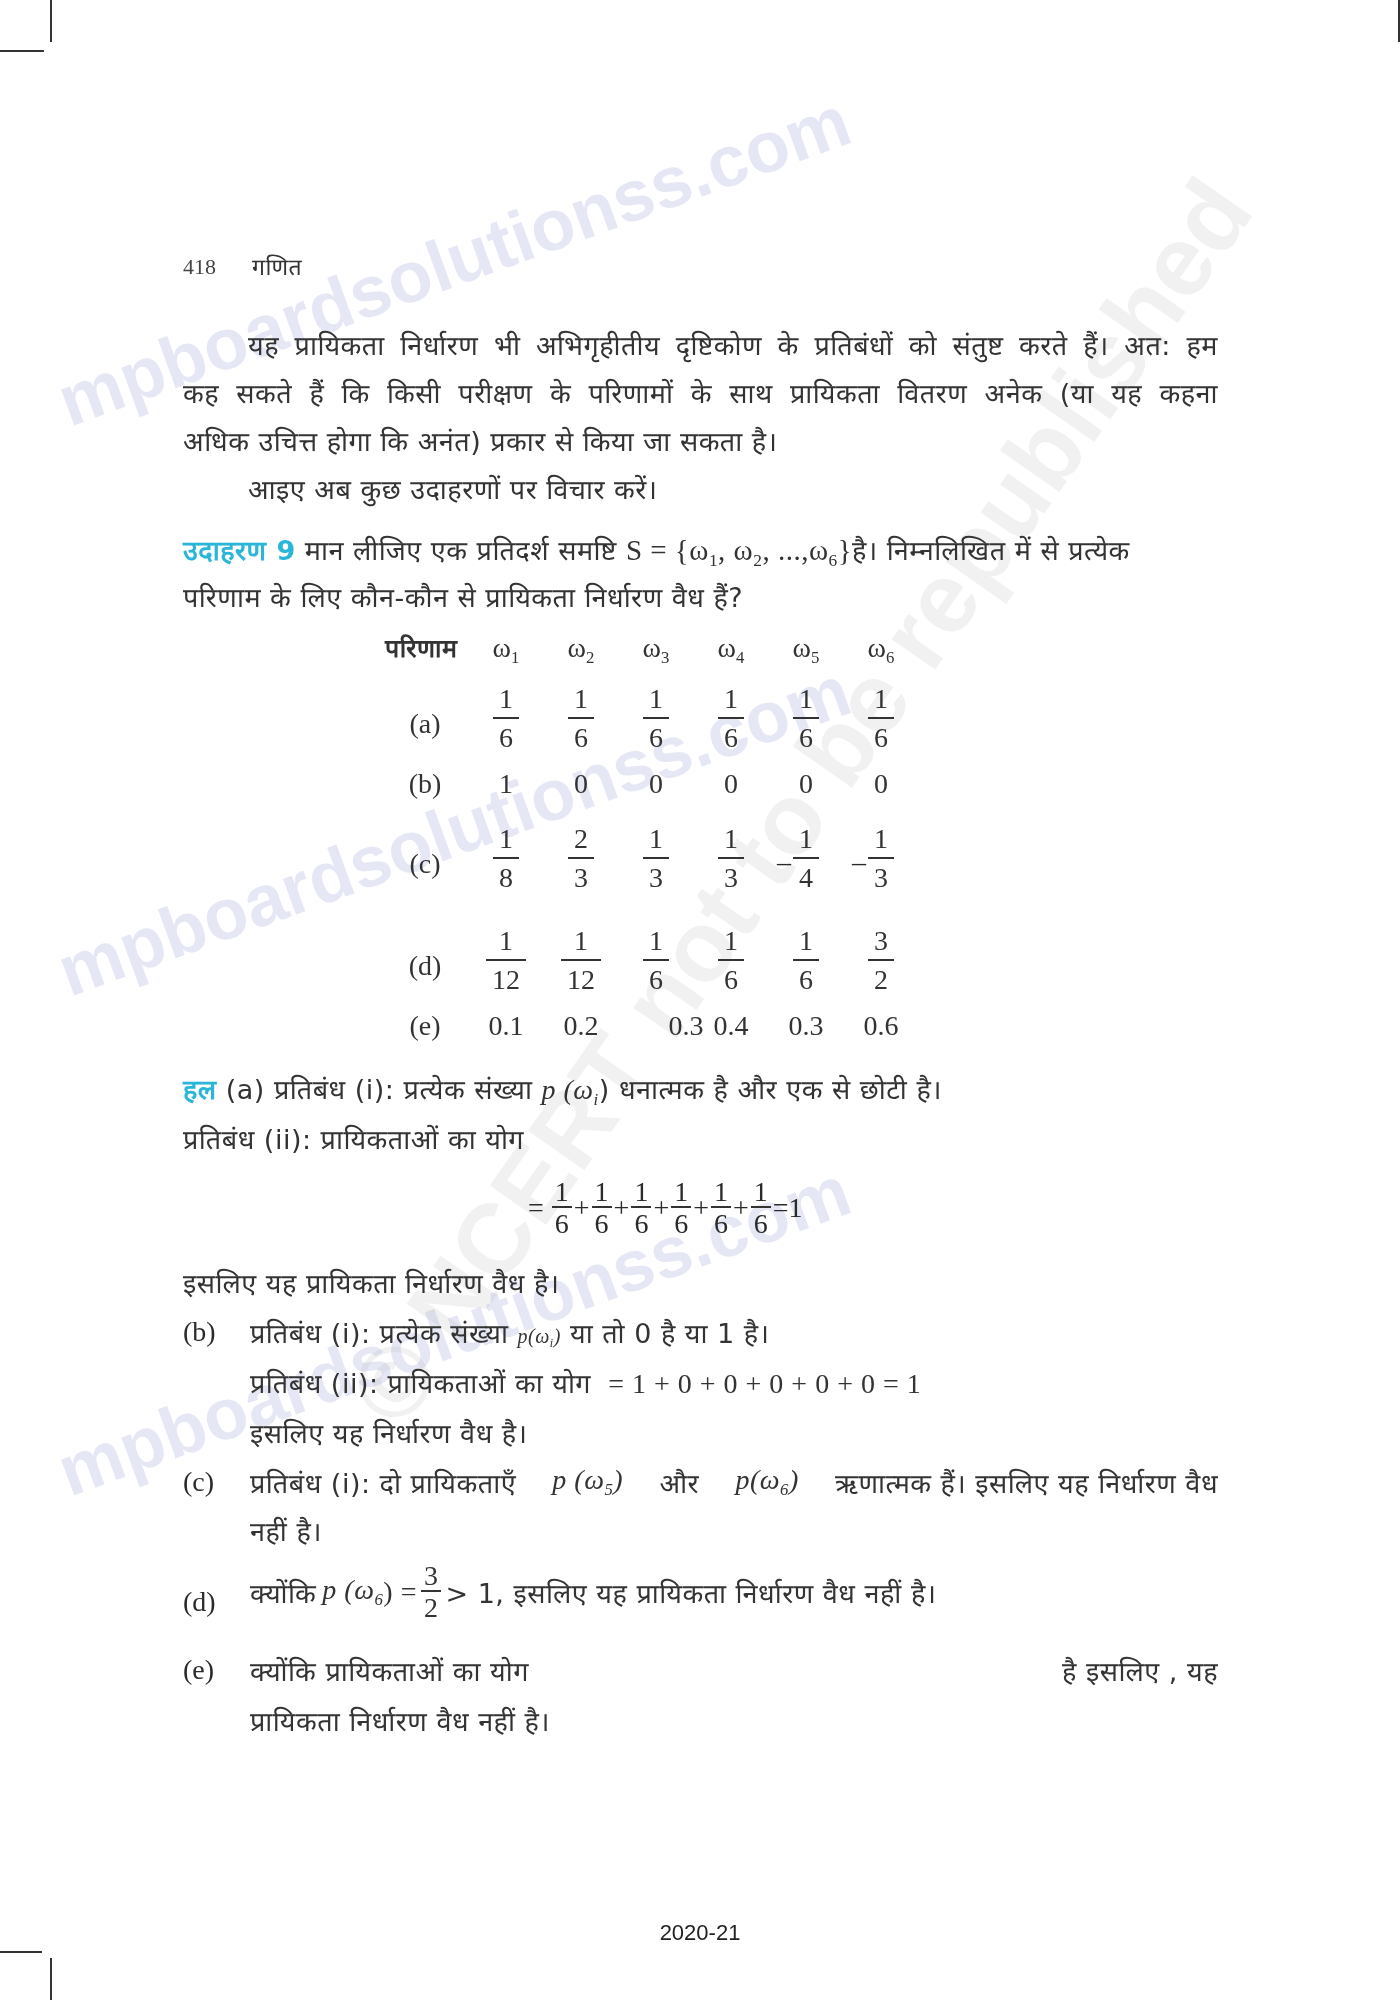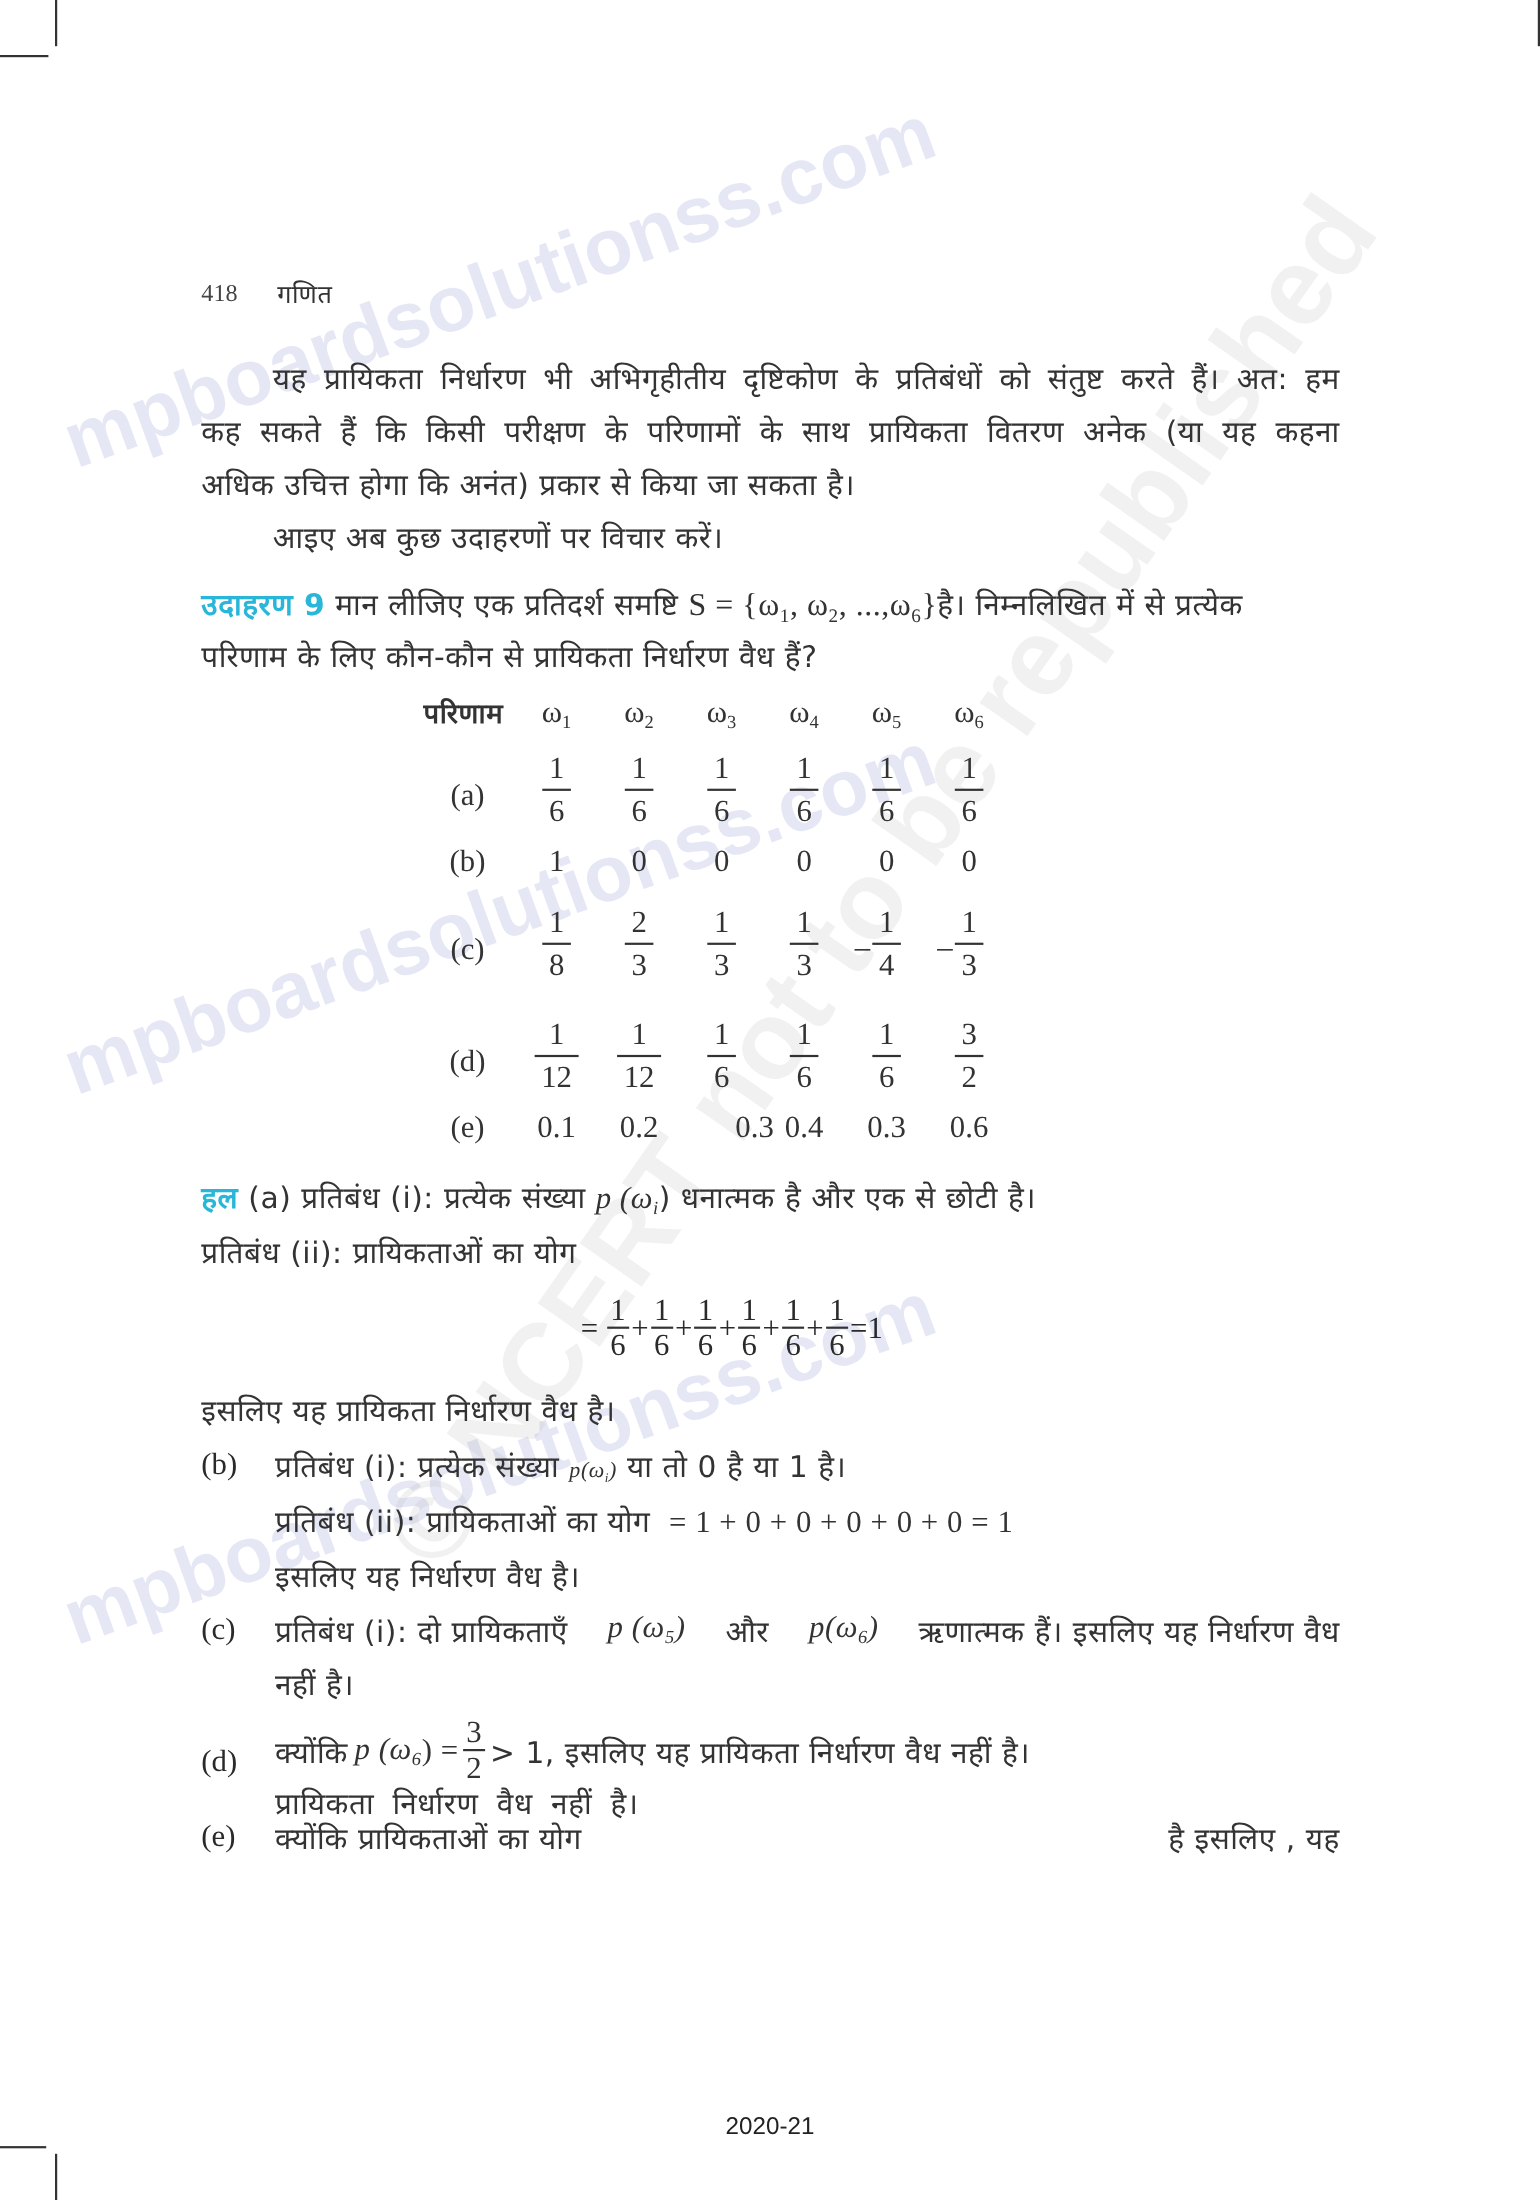--- a/index.html
+++ b/index.html
@@ -240,15 +240,15 @@
       <span class="d">2</span>
     </span>
   <span>&gt; 1, इसलिए यह प्रायिकता निर्धारण वैध नहीं है।</span>
 </div>
 
 <div class="abs num" style="left:183px;top:1654px;font-size:28px;">(e)</div>
 <div class="abs hindi" style="left:250px;top:1652px;width:968px;display:flex;justify-content:space-between;">
   <span>क्योंकि प्रायिकताओं का योग</span>
   <span>है इसलिए , यह</span>
 </div>
-<div class="abs hindi" style="left:250px;top:1620px;font-family:Liberation Mono, monospace;">प्रायिकता निर्धारण वैध नहीं है।</div>
+<div class="abs hindi" style="left:250px;top:1702px;">प्रायिकता निर्धारण वैध नहीं है।</div>
 
 <div class="footer">2020-21</div>
 
 </body></html>

